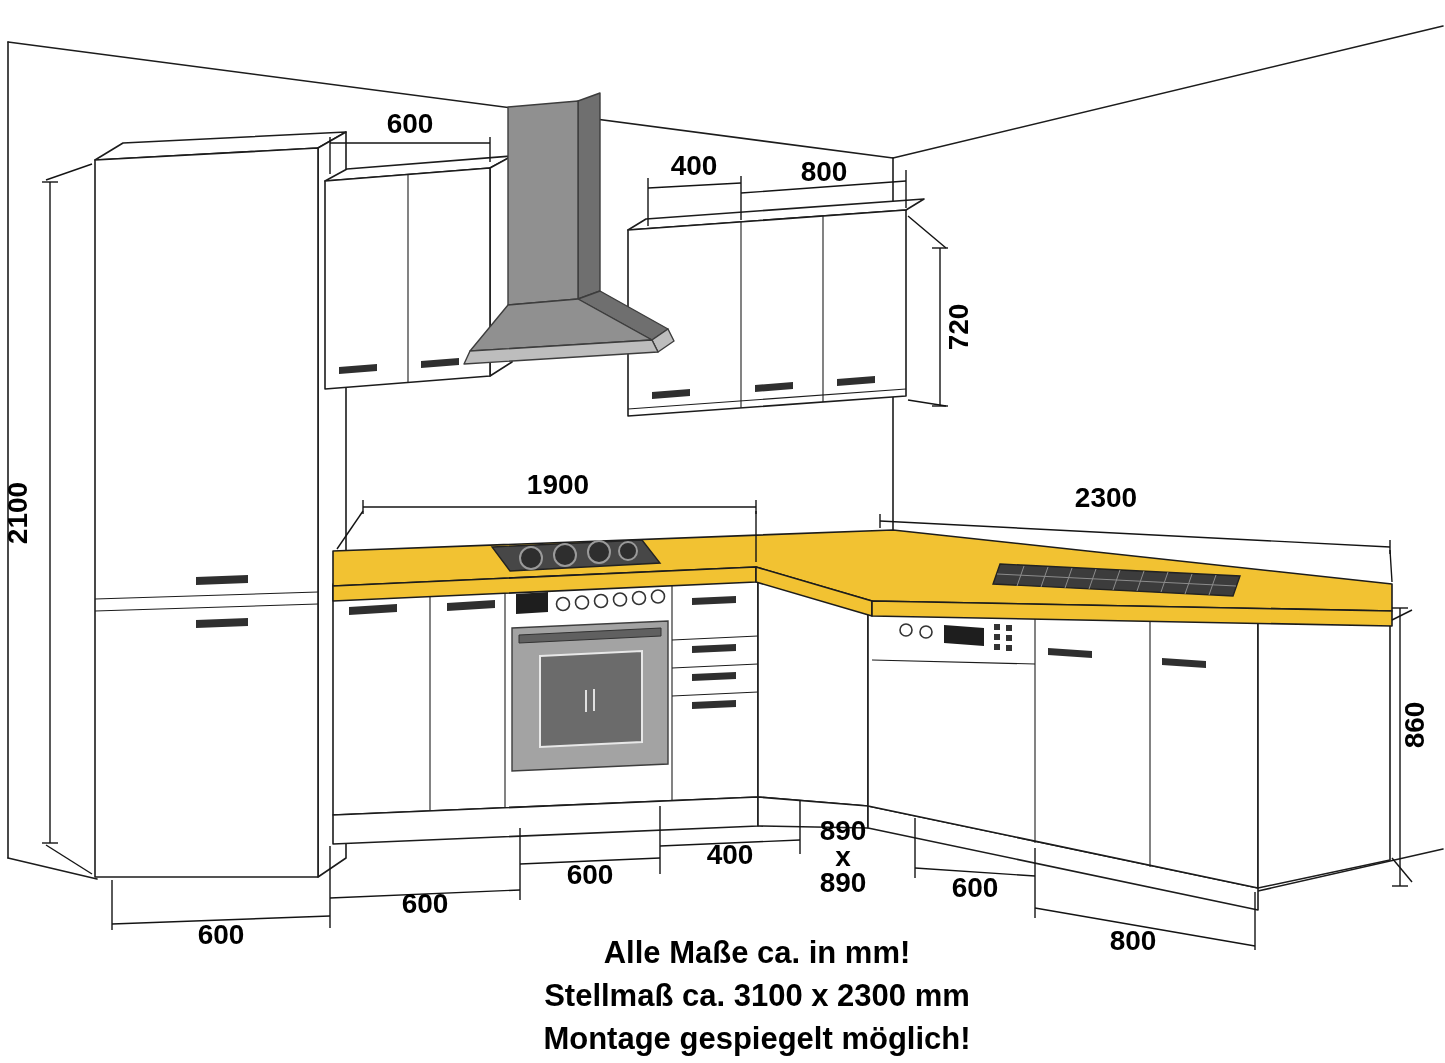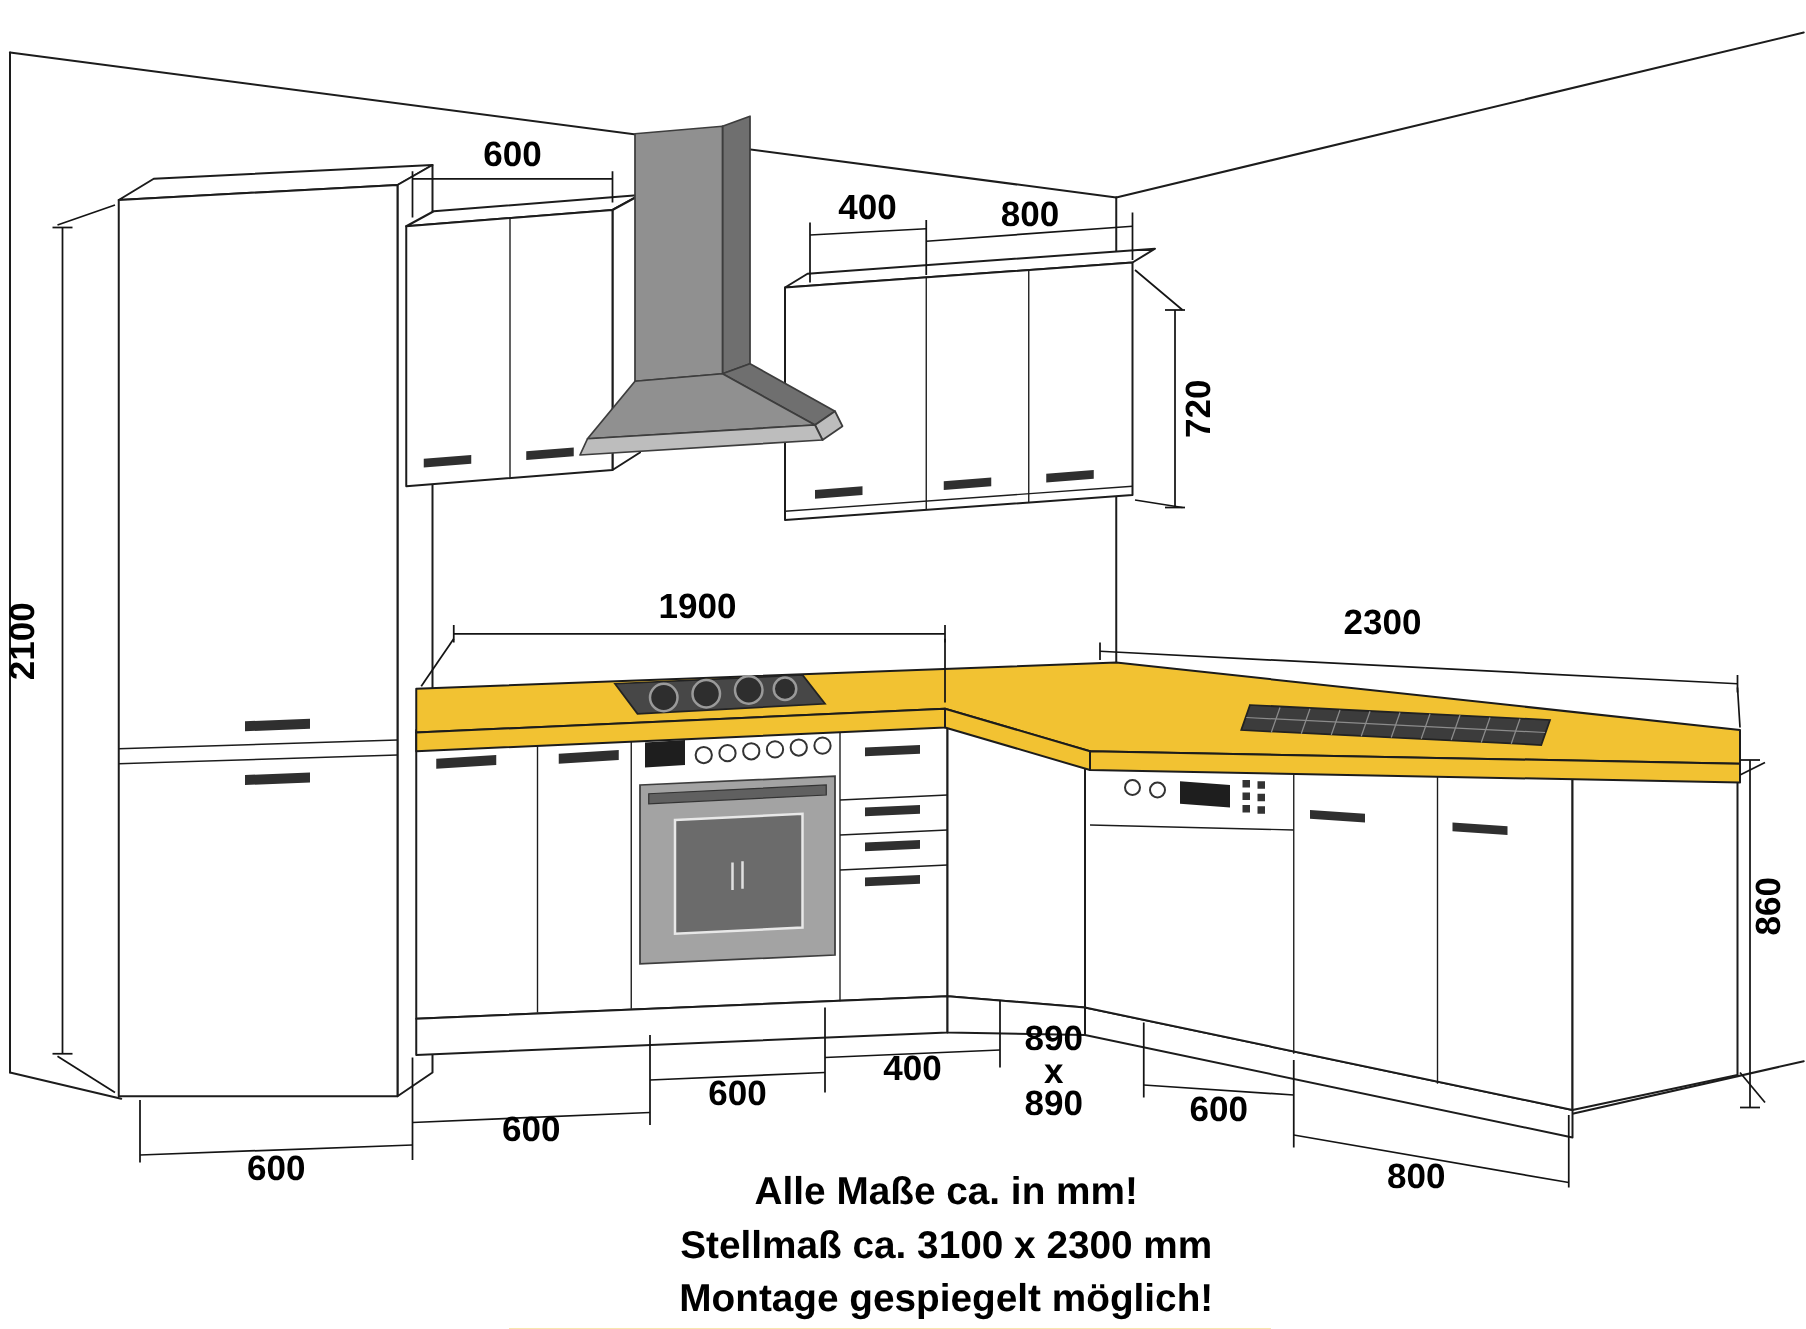--- a/index.html
+++ b/index.html
@@ -1,16 +1,16 @@
 <!DOCTYPE html>
 <html><head>
 <meta charset="utf-8">
 <style>
   html,body{margin:0;padding:0;background:#fff;}
-  .stage{position:relative;width:1445px;height:1063px;background:#eab308;overflow:hidden;}
+  .stage{position:relative;width:1445px;height:1063px;background:#ec4899;overflow:hidden;}
   svg text{font-family:"Liberation Sans",sans-serif;font-weight:700;font-size:28px;fill:#000;text-anchor:middle;}
   svg text.note{font-size:31px;}
   .cab{fill:#ffffff;stroke:#1c1c1c;stroke-width:1.6;stroke-linejoin:round;}
   .ln{stroke:#1c1c1c;stroke-width:1.6;fill:none;stroke-linecap:round;}
   .thin{stroke:#1c1c1c;stroke-width:1.1;fill:none;}
   .dim{stroke:#141414;stroke-width:1.4;fill:none;}
   .handle{fill:#2f2f2f;stroke:none;}
   .knob{fill:#ffffff;stroke:#333333;stroke-width:1.6;}
   .dot{fill:#333333;}
   .grid{stroke:#8c8c8c;stroke-width:1;fill:none;}

